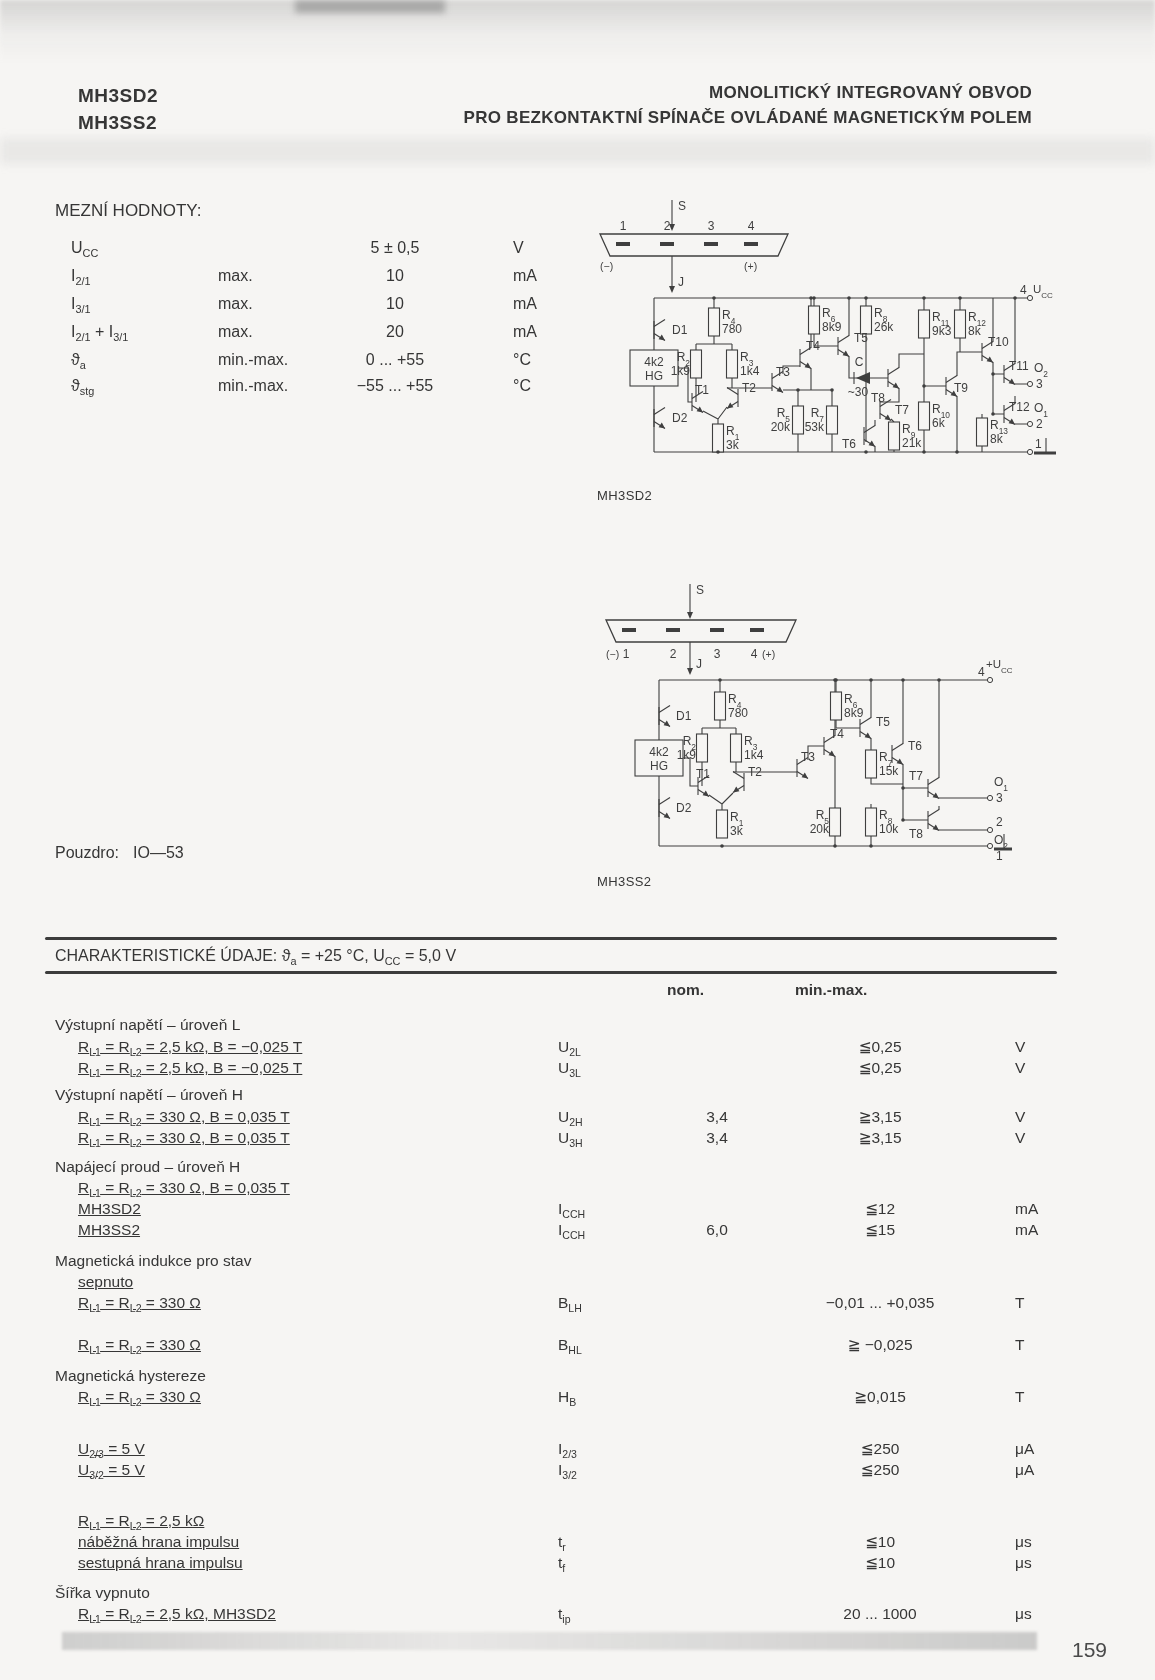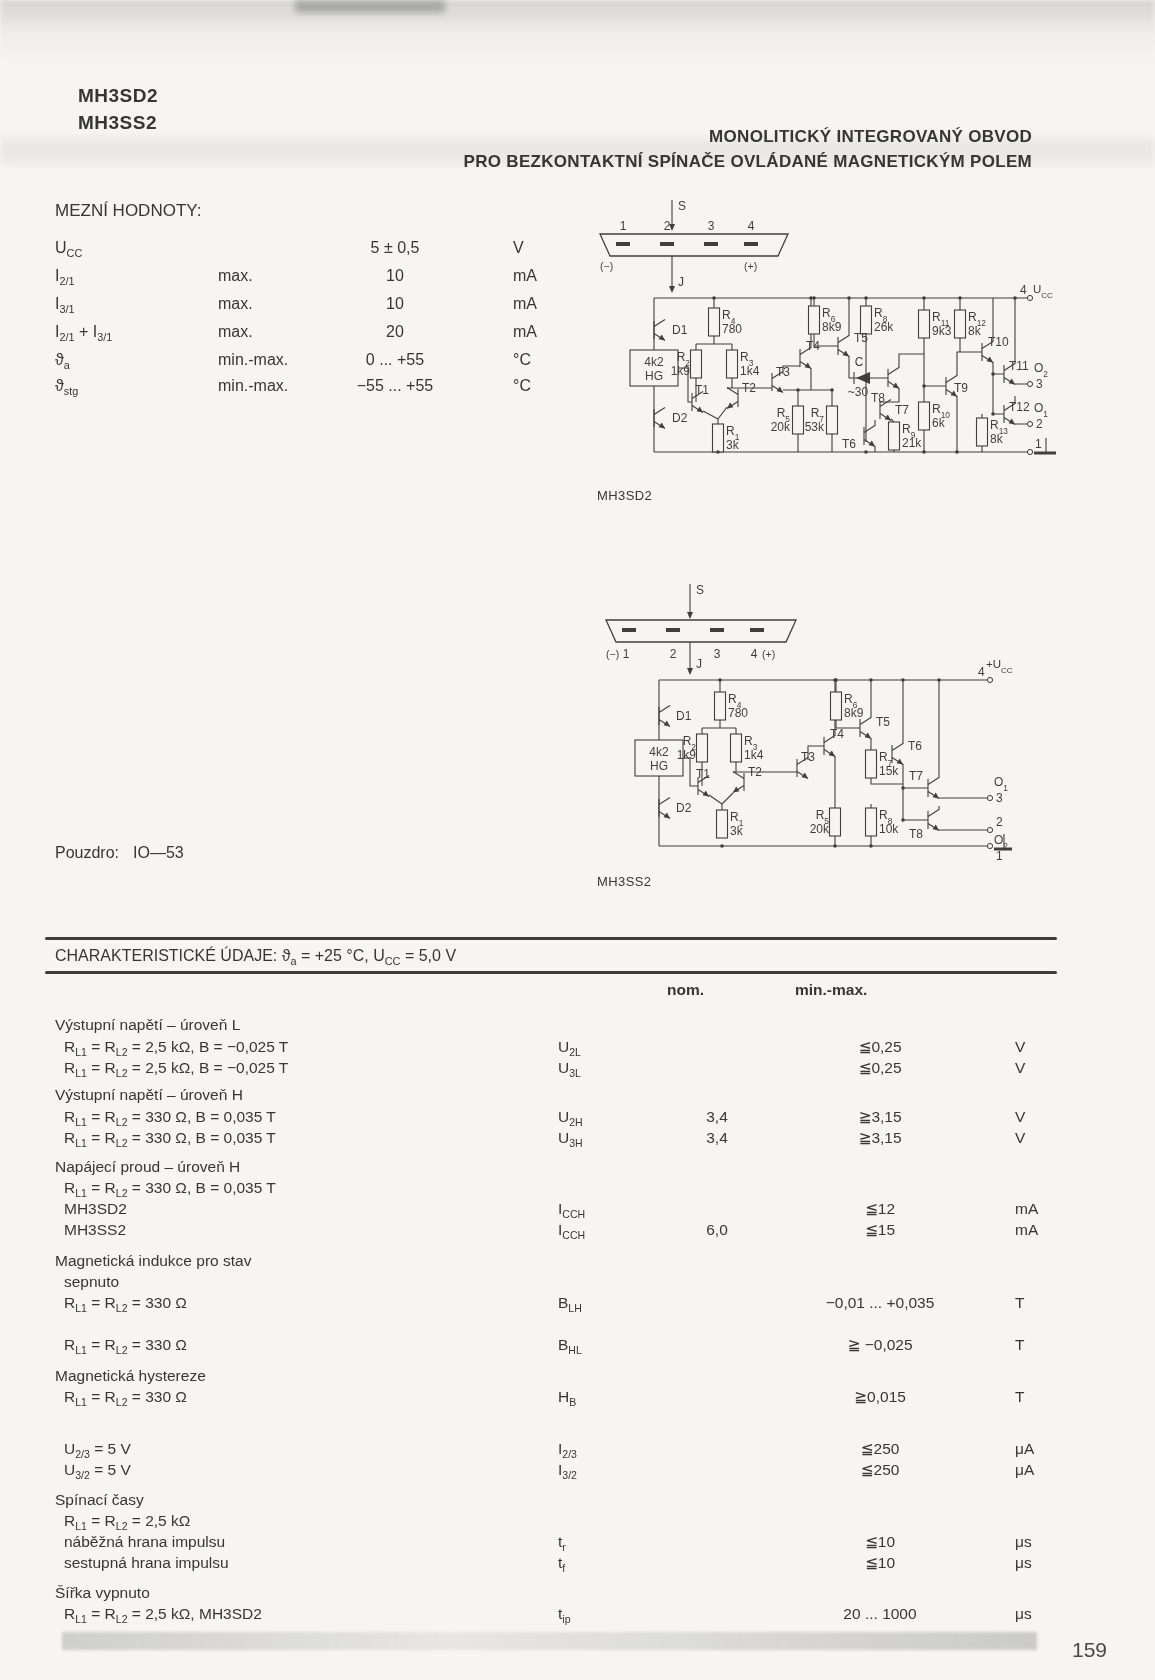--- a/index.html
+++ b/index.html
@@ -11,35 +11,35 @@
   .scan-top{position:absolute;left:0;top:0;width:1155px;height:62px;
     background:linear-gradient(180deg,rgba(150,150,150,.34),rgba(195,195,195,.14) 55%,rgba(220,220,220,0));
     filter:blur(2px);}
   .scan-top2{position:absolute;left:295px;top:0;width:150px;height:13px;background:rgba(130,130,130,.55);filter:blur(3px);}
   .scan-mid{position:absolute;left:0;top:138px;width:1155px;height:26px;background:rgba(185,185,185,.22);filter:blur(5px);}
   .scan-bottom{position:absolute;left:62px;top:1632px;width:975px;height:18px;
     background:linear-gradient(90deg,rgba(168,168,168,.5),rgba(200,200,200,.32) 40%,rgba(160,160,160,.5));
     filter:blur(1.5px);}
   
   .partno{position:absolute;left:78px;font-size:19px;font-weight:bold;letter-spacing:.5px;}
-  .title-line{position:absolute;right:123px;font-size:17px;font-weight:bold;letter-spacing:.3px;white-space:pre;margin-top:44px;}
+  .title-line{position:absolute;right:123px;font-size:17px;font-weight:bold;letter-spacing:.3px;white-space:pre;}
   
   .lim-head{position:absolute;left:55px;top:201px;font-size:17px;}
   .lr{position:absolute;left:55px;width:530px;height:22px;font-size:16px;}
-  .lr .sym{position:absolute;left:0;text-align:right;}
+  .lr .sym{position:absolute;left:16px;text-align:right;}
   .lr .cond{position:absolute;left:163px;}
   .lr .val{position:absolute;left:275px;width:130px;text-align:center;}
   .lr .unit{position:absolute;left:458px;}
   
   .rule{position:absolute;left:45px;width:1012px;height:3px;background:#3c3c3c;border-radius:2px;}
   
   .colhead{position:absolute;font-size:15.5px;font-weight:bold;}
   .tl{position:absolute;left:55px;width:1050px;height:20px;font-size:15.5px;}
   .tl .g{position:absolute;left:0;}
-  .tl .c{position:absolute;left:9px;}
+  .tl .c{position:absolute;left:23px;text-decoration:underline;}
   .tl .sym{position:absolute;left:503px;}
   .tl .nom{position:absolute;left:612px;width:100px;text-align:center;}
   .tl .mm{position:absolute;left:740px;width:170px;text-align:center;}
   .tl .unit{position:absolute;left:960px;}
   
   .sch{position:absolute;}
   .sch line,.sch path,.sch polyline{stroke:#3f3f3f;stroke-width:1.1;fill:none;}
   .sch text{font-size:12px;fill:#3f3f3f;stroke:none;font-family:inherit;}
   .sch .small{font-size:10.5px;}
   .sch .dashed{stroke-dasharray:5 3.5;stroke-width:1;fill:none;}
@@ -479,23 +479,20 @@
     <span class="sym">I<sub>2/3</sub></span>
     <span class="mm">≦250</span>
     <span class="unit">μA</span>
   </div>
   <div class="tl" style="top:1461px">
     <span class="c">U<sub>3/2</sub> = 5 V</span>
     <span class="sym">I<sub>3/2</sub></span>
     <span class="mm">≦250</span>
     <span class="unit">μA</span>
   </div>
-  <div class="tl" style="top:1491px">
-      <span class="g">Spínací časy</span>
-    </div>
   <div class="tl" style="top:1512px">
       <span class="c">R<sub>L1</sub> = R<sub>L2</sub> = 2,5 kΩ</span>
     </div>
   <div class="tl" style="top:1533px">
     <span class="c">náběžná hrana impulsu</span>
     <span class="sym">t<sub>r</sub></span>
     <span class="mm">≦10</span>
     <span class="unit">μs</span>
   </div>
   <div class="tl" style="top:1554px">

